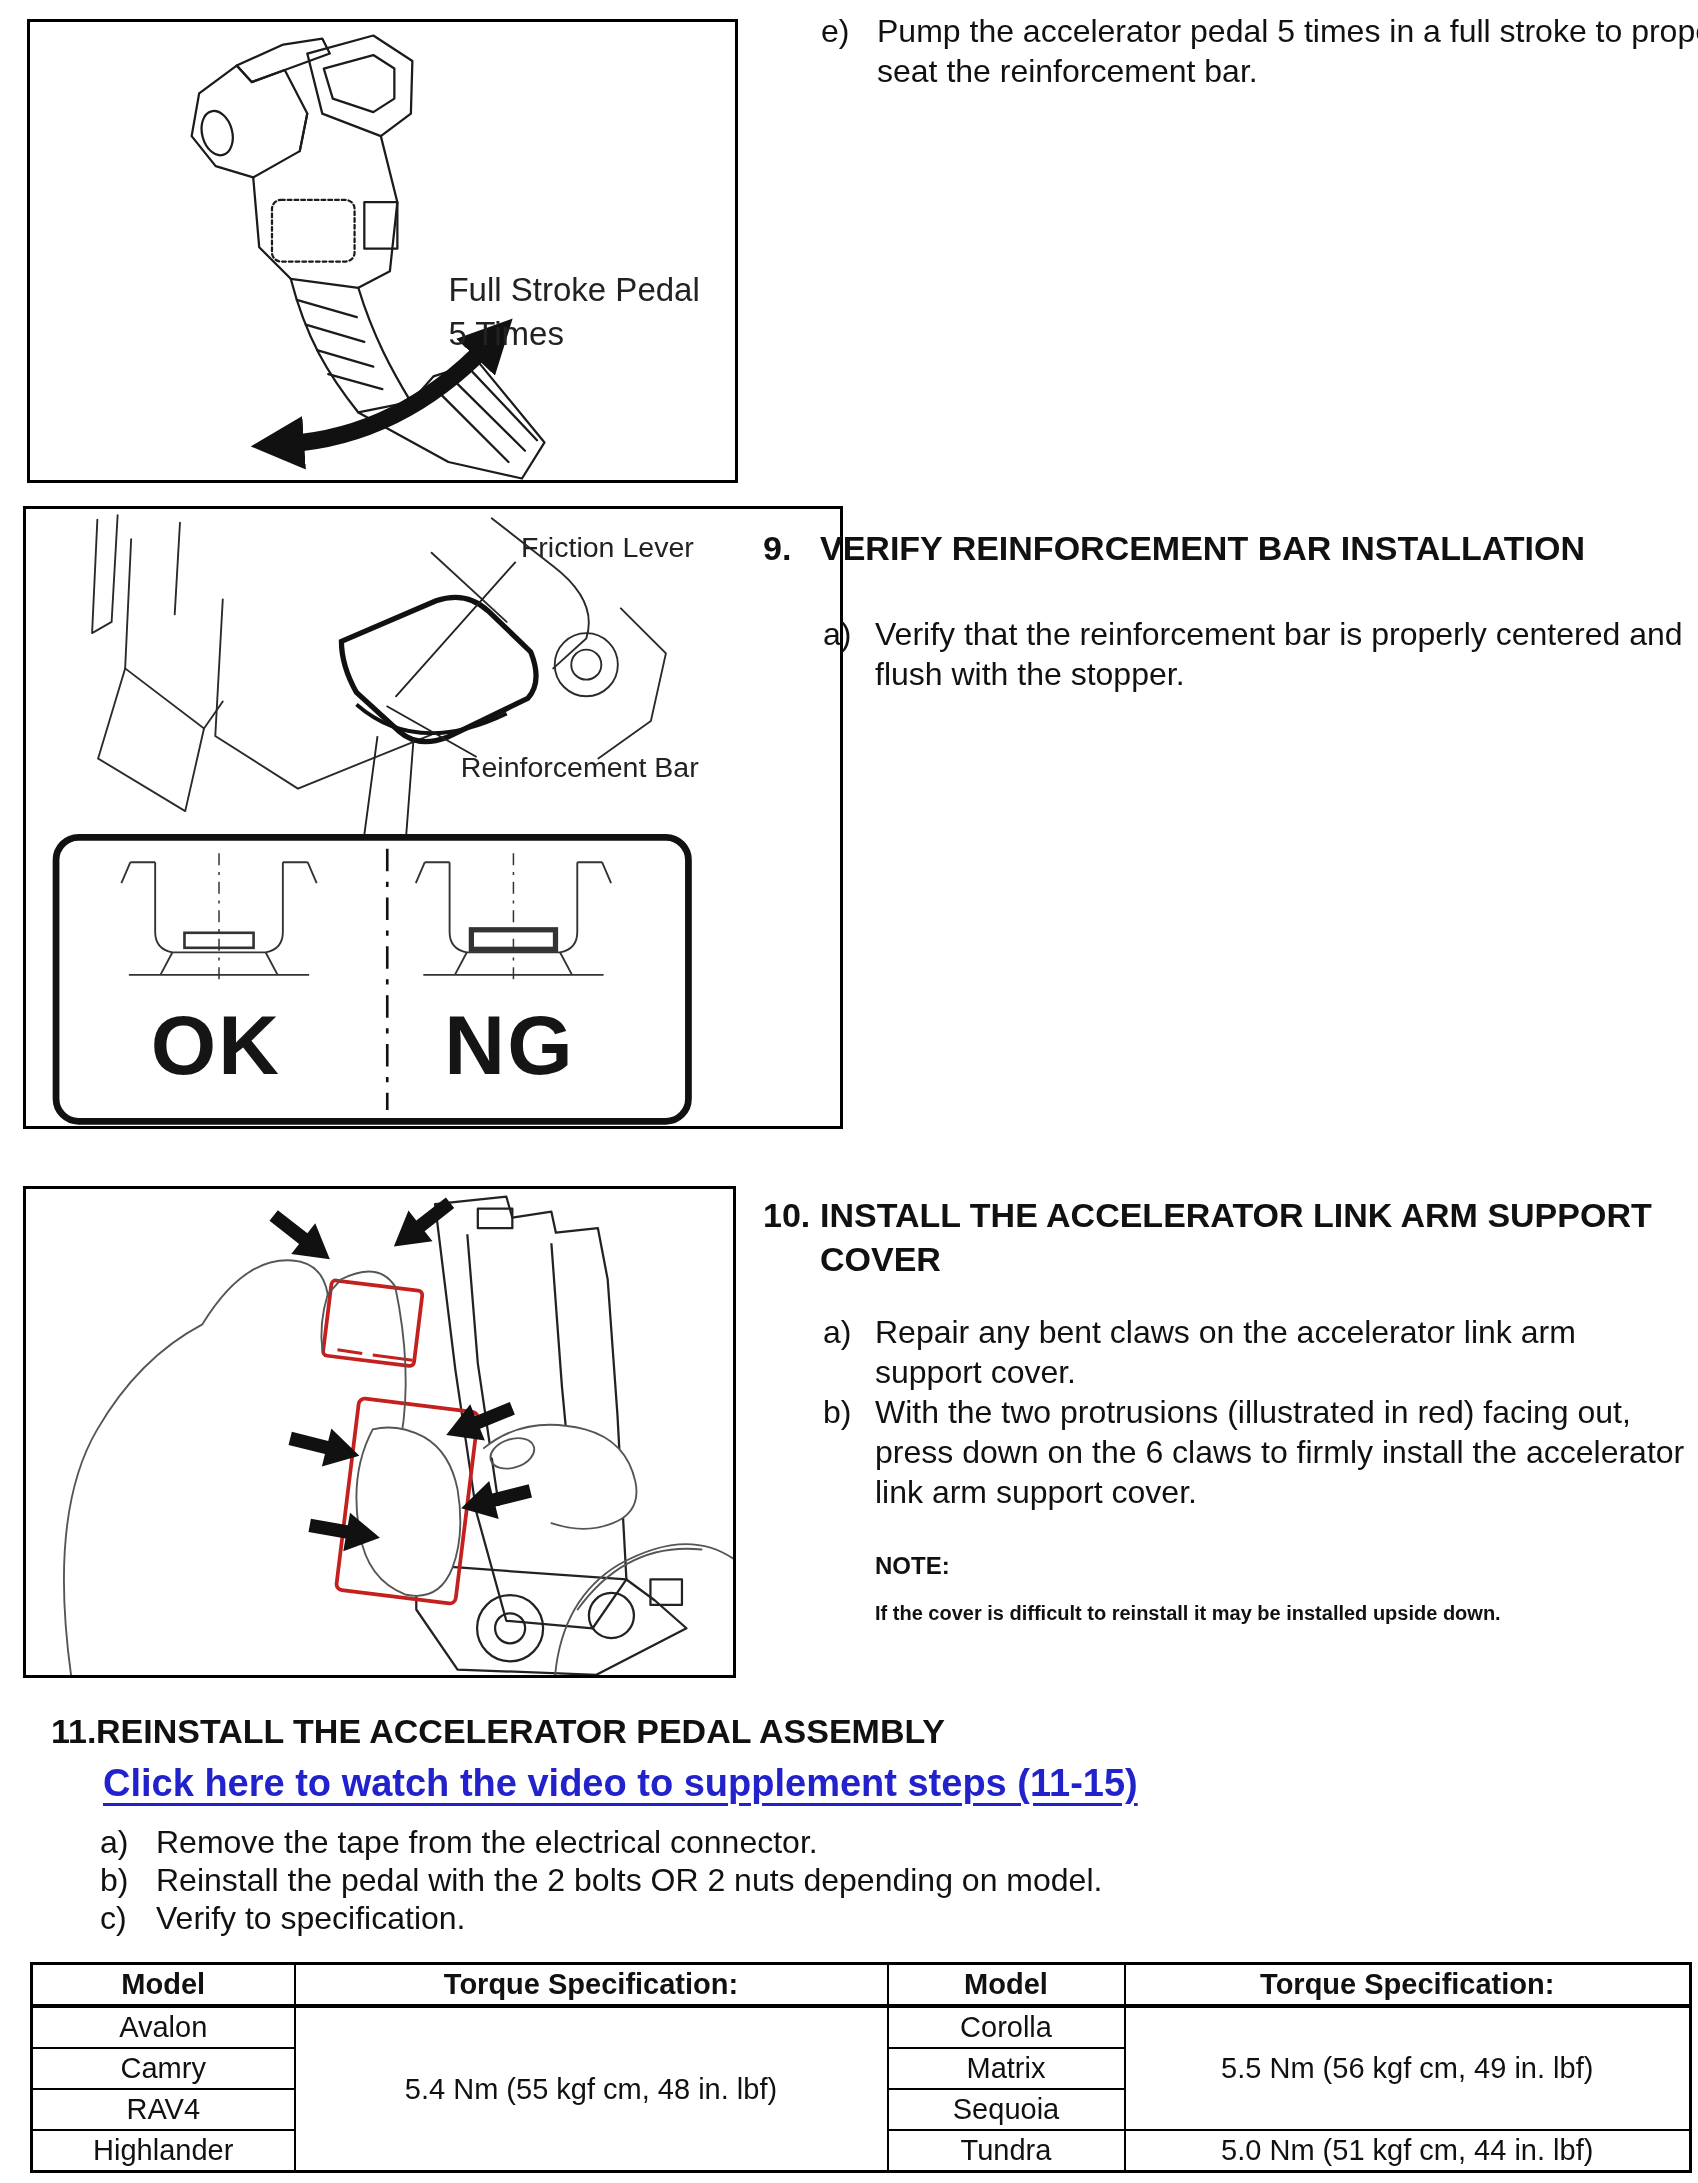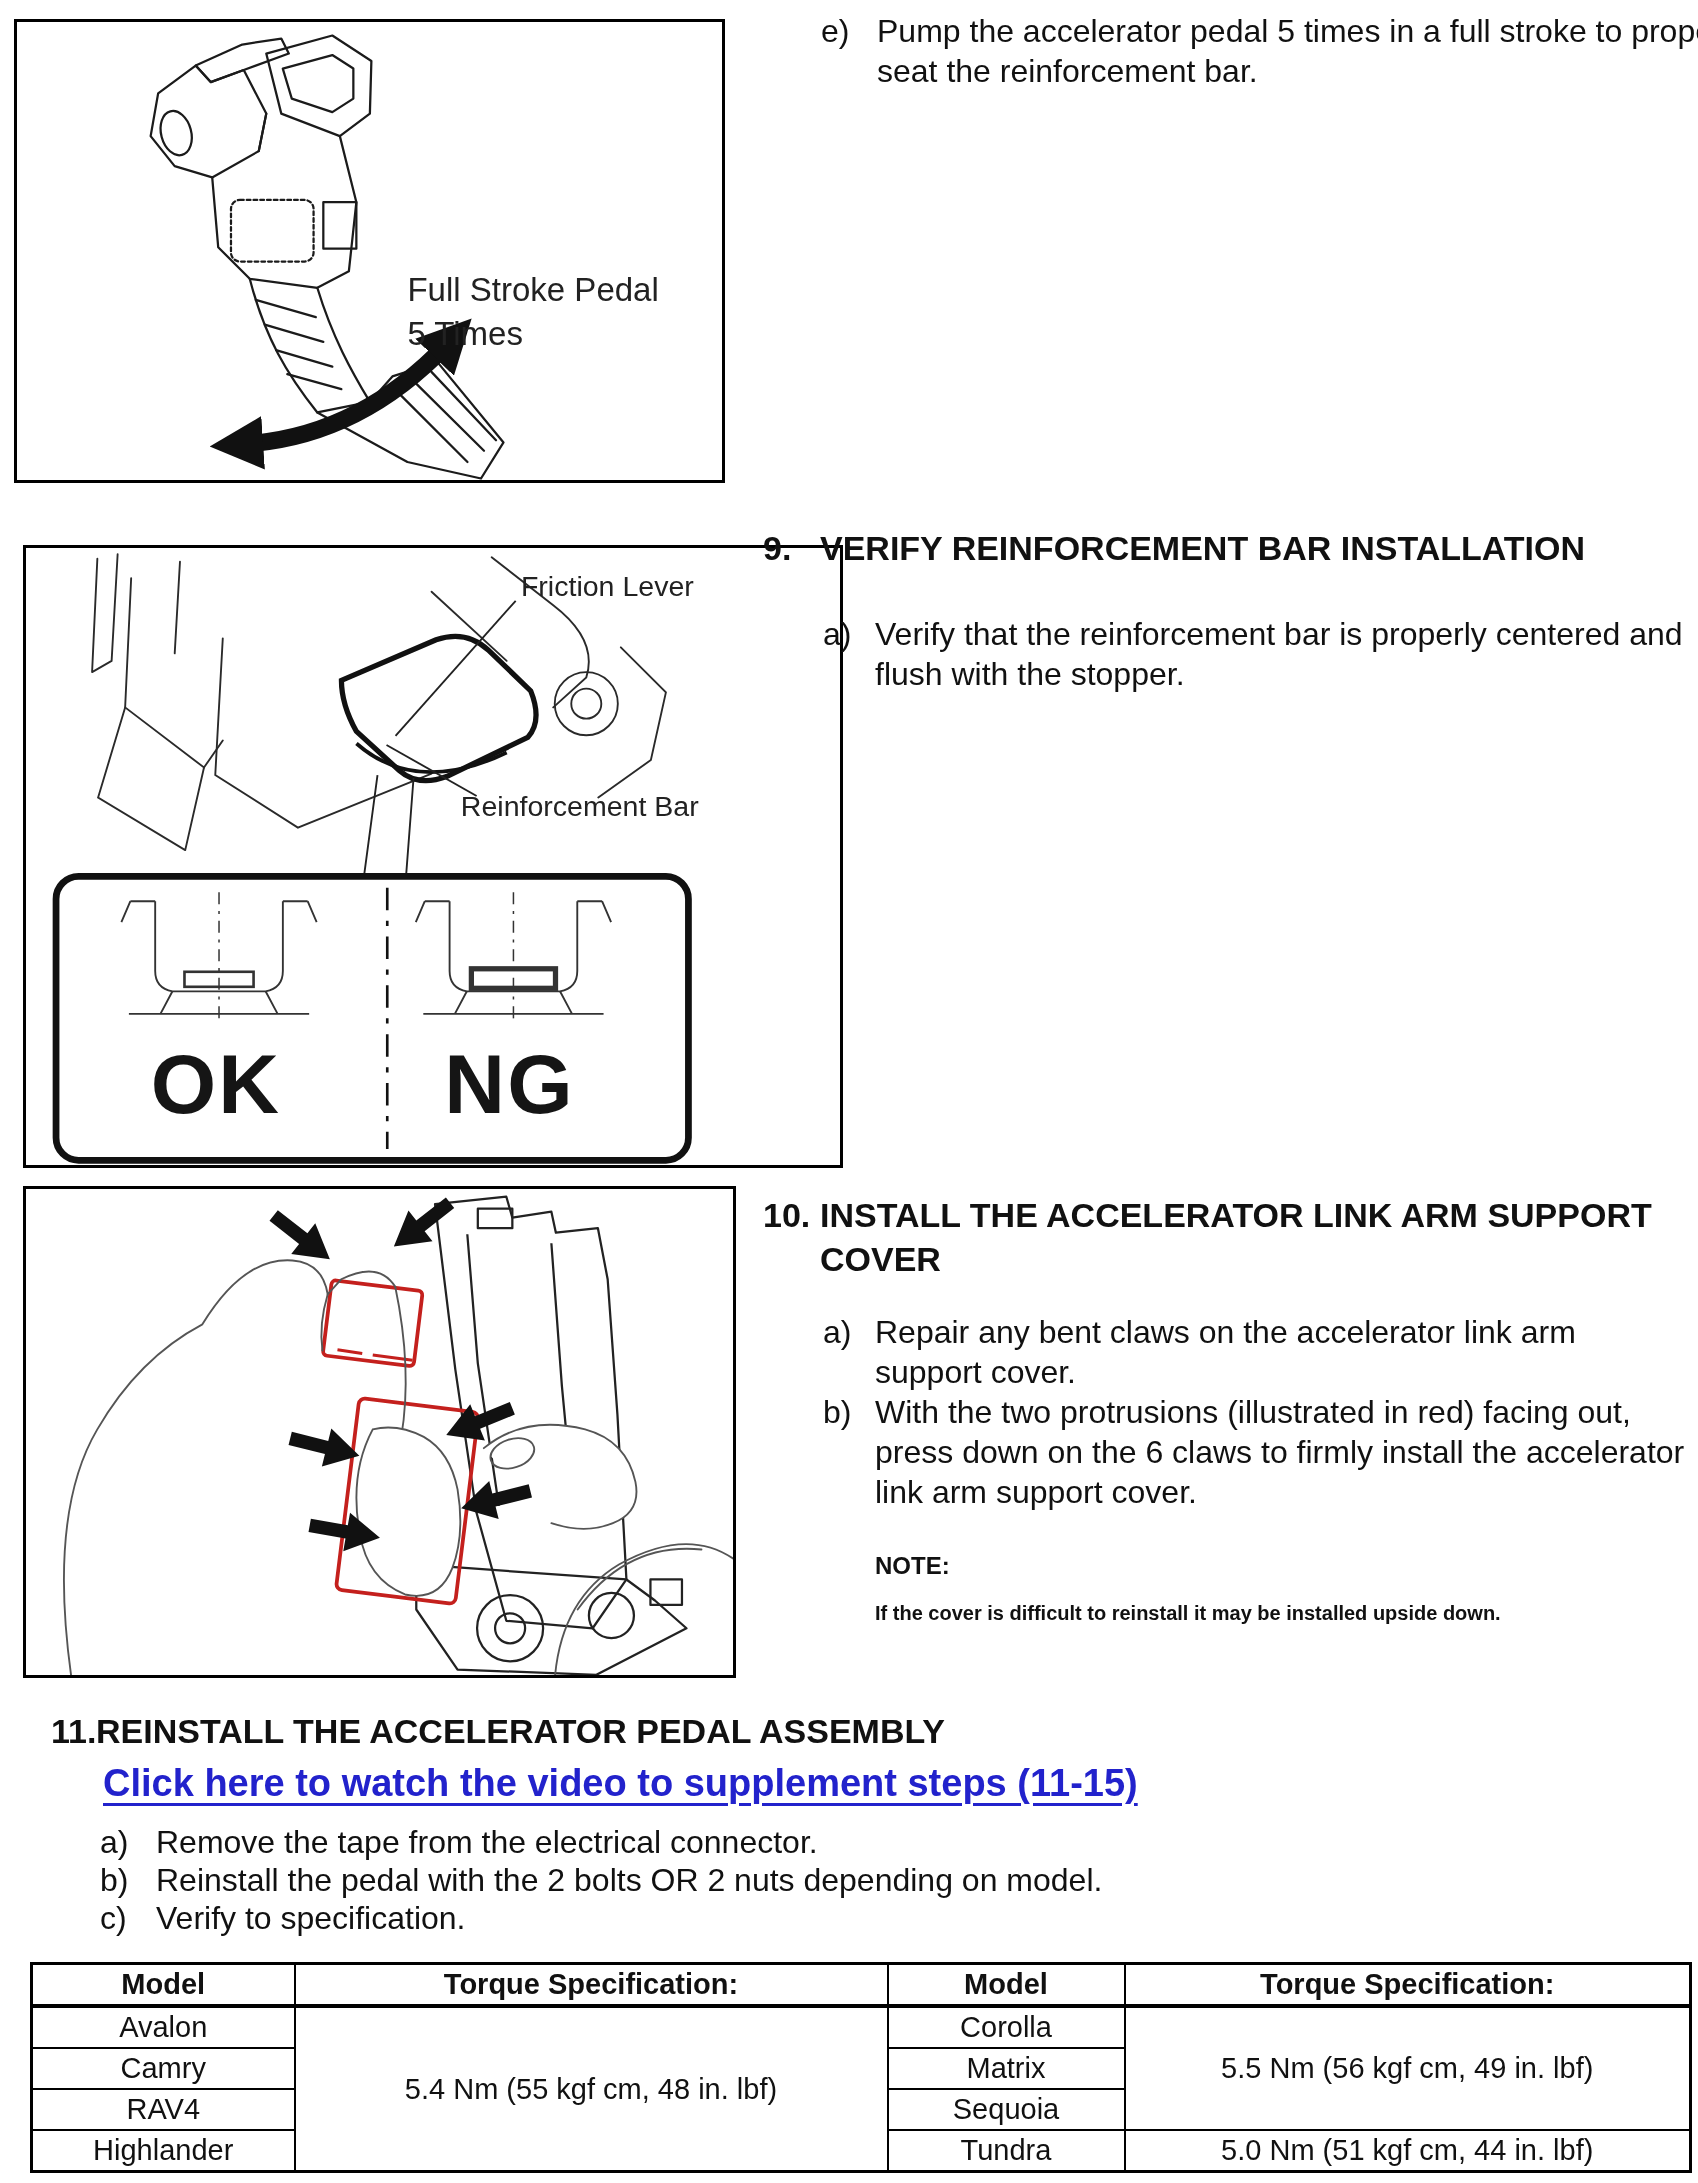--- a/index.html
+++ b/index.html
@@ -55,21 +55,21 @@
     padding:0;height:39px;
     overflow:hidden;white-space:nowrap;
   }
   table.spec thead th{font-weight:bold;border-bottom:4.5px solid #000;}
 </style>
 </head>
 <body>
 
 <div class="page">
 
-  <div class="figbox" style="left:14px;top:19px;width:711px;height:464px;">
+  <div class="figbox" style="left:27px;top:19px;width:711px;height:464px;padding-left:28px;">
     <svg width="705" height="458" viewBox="0 0 939 610">
       <g stroke="#1b1b1b" stroke-width="3" fill="none" stroke-linejoin="round" stroke-linecap="round">
         <path d="M238,58 L300,30 L352,22 L362,42 L302,64 L258,80 Z"></path>
         <path d="M188,95 L238,58 L258,80 L302,64 L332,122 L322,172 L260,207 L210,192 L178,152 Z"></path>
         <ellipse cx="212" cy="148" rx="20" ry="30" transform="rotate(-15 212 148)"></ellipse>
         <path d="M332,42 L420,18 L472,52 L470,122 L430,152 L352,122 Z"></path>
         <path d="M354,62 L420,44 L448,62 L448,102 L420,120 L366,102 Z"></path>
         <path d="M260,207 L268,300 L310,342 L400,354 L442,332 L452,240 L430,152"></path>
         <path d="M322,172 L332,122"></path>
         <rect x="285" y="237" width="110" height="82" rx="12" stroke-dasharray="5 4"></rect>
@@ -89,21 +89,21 @@
       <text x="520" y="372" font-size="44" fill="#222">Full Stroke Pedal</text>
       <text x="520" y="430" font-size="44" fill="#222">5 Times</text>
     </svg>
   </div>
 
   <div class="tblock body-item" style="left:815px;top:10.5px;width:879px;padding-left:62px;">
     <span class="ltr" style="left:6px;">e)</span>
     <span>Pump the accelerator pedal 5 times in a full stroke to properly seat the reinforcement bar.</span>
   </div>
 
-  <div class="figbox" style="left:23px;top:545px;width:820px;height:623px;">
+  <div class="figbox" style="left:23px;top:506px;width:820px;height:623px;">
     <svg width="709" height="617" viewBox="0 0 944 821">
       <g stroke="#2a2a2a" stroke-width="2.5" fill="none" stroke-linecap="round">
         <path d="M95,14 L88,165 M122,8 L114,150 M114,150 L88,165"></path>
         <path d="M140,40 L132,212 L237,292 L262,256"></path>
         <path d="M205,18 L198,140"></path>
         <path d="M262,120 L252,302 L362,372 L540,300"></path>
         <path d="M620,12 L702,76 Q762,122 746,172 L702,212"></path>
         <path d="M540,58 L640,150"></path>
         <circle cx="746" cy="207" r="42"></circle>
         <circle cx="746" cy="207" r="20"></circle>

